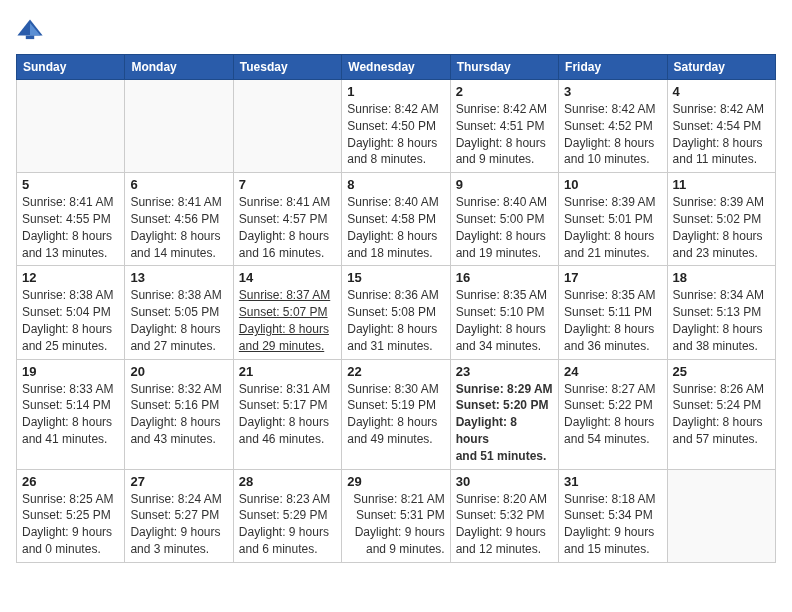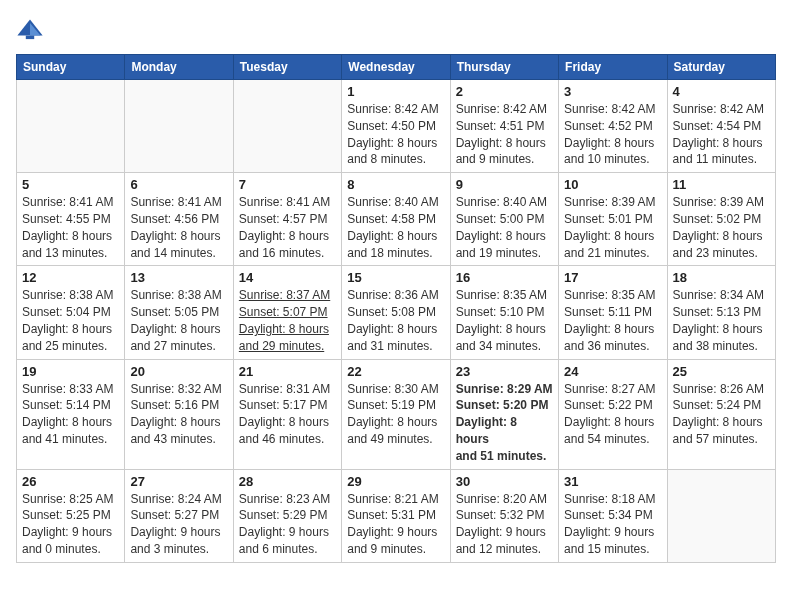--- a/index.html
+++ b/index.html
@@ -337,21 +337,21 @@
           </td>
           <td>
             <span class="day-number">28</span>
             <div class="day-info" style="white-space: pre-line;">Sunrise: 8:23 AM
 Sunset: 5:29 PM
 Daylight: 9 hours
 and 6 minutes.</div>
           </td>
           <td>
             <span class="day-number">29</span>
-            <div class="day-info" style="white-space: pre-line;">Sunrise: 8:21 AM
+            <div class="day-info" style="white-space: pre-line; text-align: right;">Sunrise: 8:21 AM
 Sunset: 5:31 PM
 Daylight: 9 hours
 and 9 minutes.</div>
           </td>
           <td>
             <span class="day-number">30</span>
             <div class="day-info" style="white-space: pre-line;">Sunrise: 8:20 AM
 Sunset: 5:32 PM
 Daylight: 9 hours
 and 12 minutes.</div>

